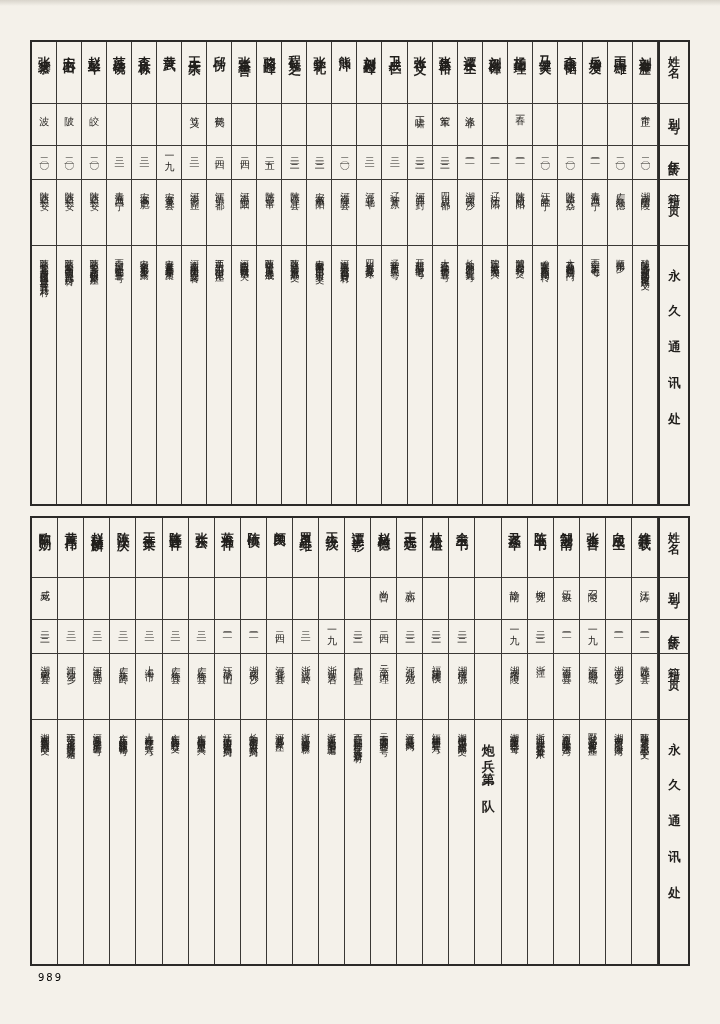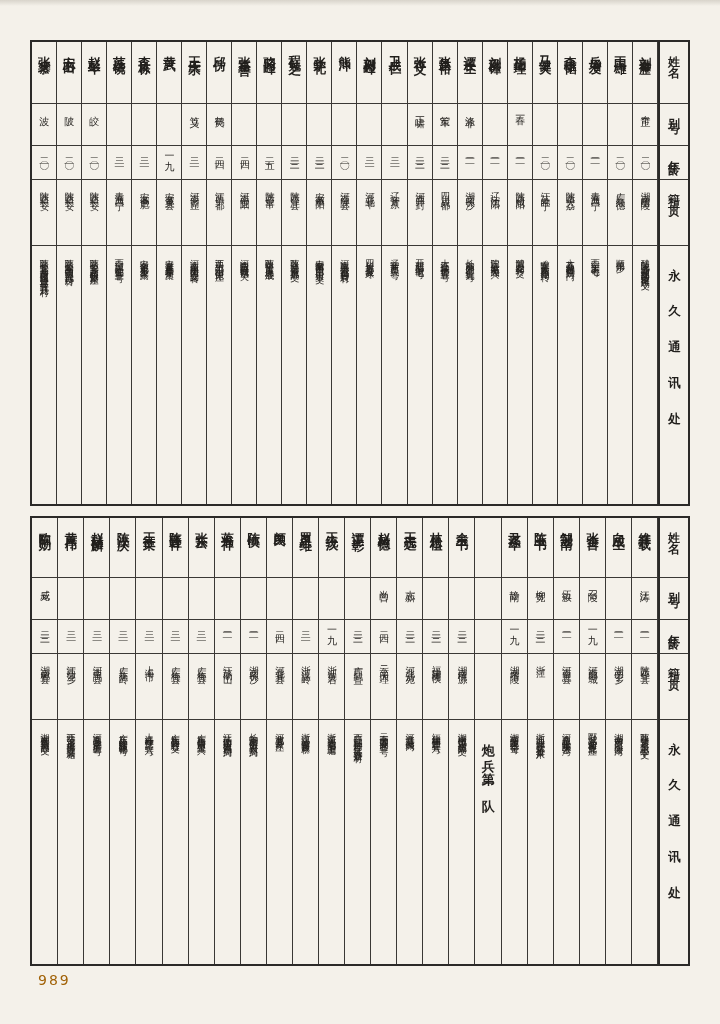--- a/index.html
+++ b/index.html
@@ -47,21 +47,21 @@
   .t-native{font-size:9.5px;letter-spacing:3px;}
   .t-addr{font-size:9px;letter-spacing:1.5px;max-height:100%;}
   .header-col .t-h2{font-size:12px;font-weight:700;letter-spacing:10px;}
   .header-col .c-alias .t-h2{letter-spacing:6px;}
   .header-col .c-age .t-h2{letter-spacing:4px;}
   .header-col .c-native .t-h2{letter-spacing:12px;}
   .header-col .t-haddr{font-size:12.5px;font-weight:700;letter-spacing:36px;padding-top:6px;}
   .divider-col .t-section{font-size:13px;font-weight:700;letter-spacing:14px;padding-top:8px;}
   .page-number{
     position:absolute;left:38px;top:972px;
-    font-size:14px;letter-spacing:2px;color:#a16207;
+    font-size:10px;letter-spacing:2px;color:#000000;
     font-family:"DejaVu Sans","Liberation Sans",sans-serif;
   }
 </style>
 </head>
 <body>
 
 <div class="page">
   <div class="scan-edge"></div>
 
   <div class="rtable top" id="table-0">

